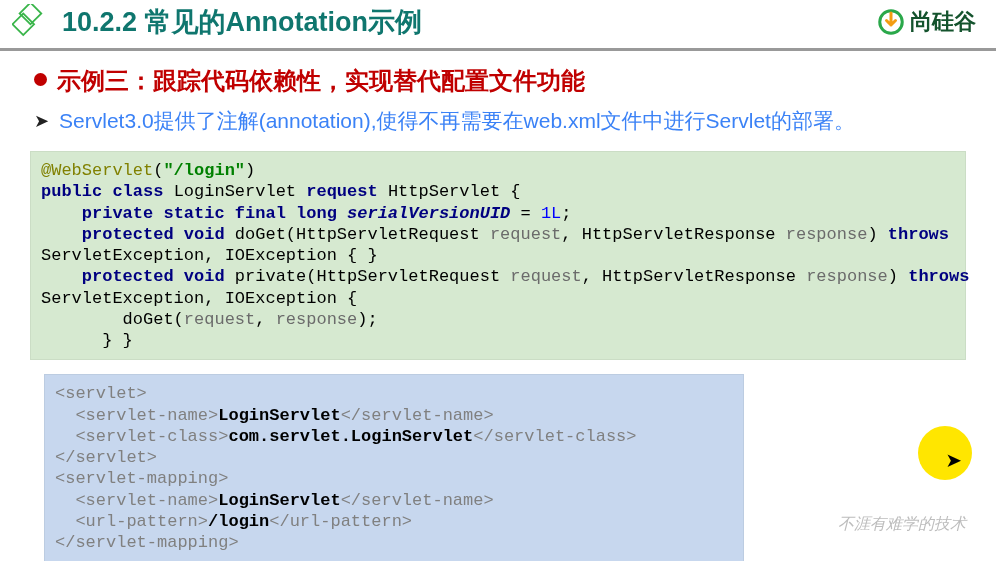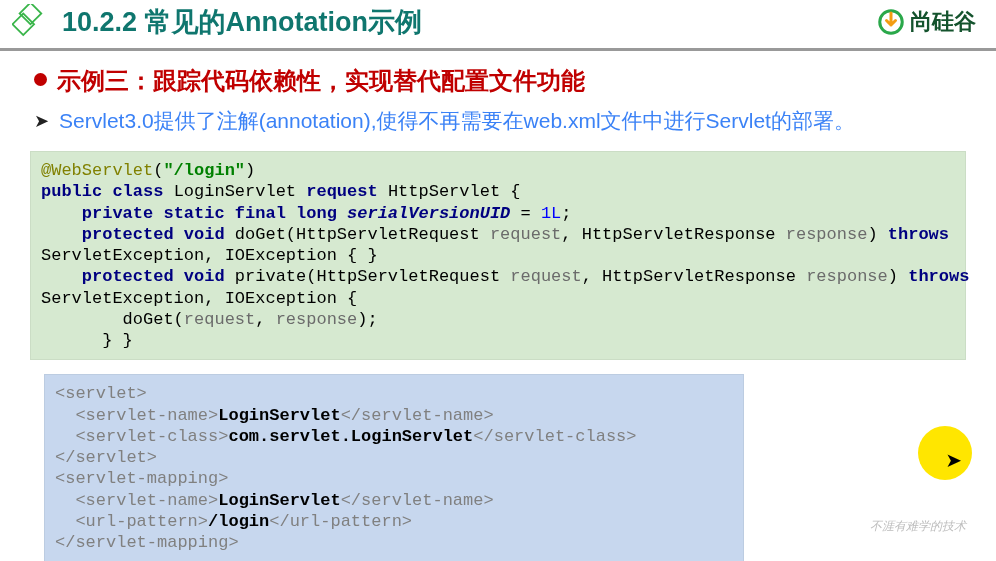--- a/index.html
+++ b/index.html
@@ -121,21 +121,21 @@
     right: 34px;
     top: 448px;
     font-size: 20px;
     color: #000;
   }
   .watermark {
     position: absolute;
     right: 30px;
     bottom: 26px;
     color: #bdbdbd;
-    font-size: 12px;
+    font-size: 16px;
     font-family: "KaiTi","STKaiti",serif;
     font-style: italic;
   }
 </style>
 </head>
 <body>
 
 <div class="header">
   <div class="header-left">
     <span class="diamond-icon">

